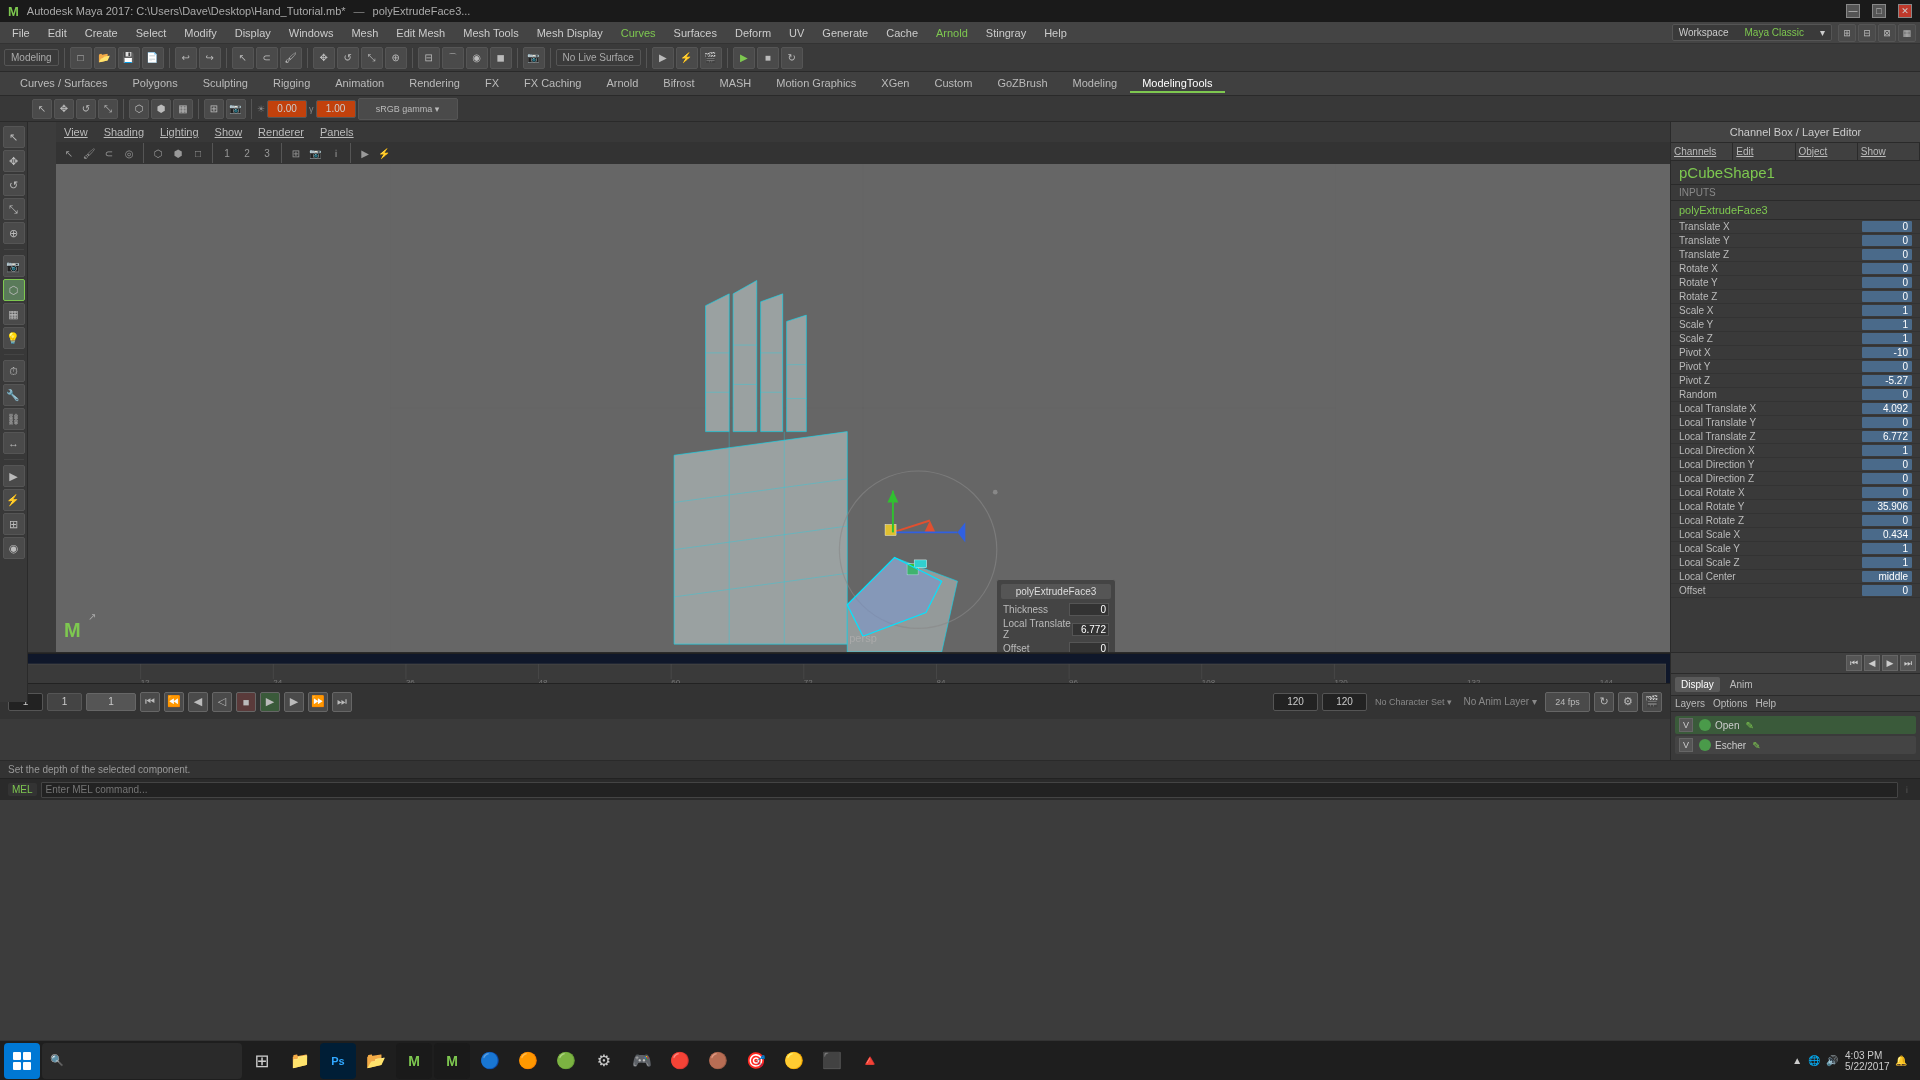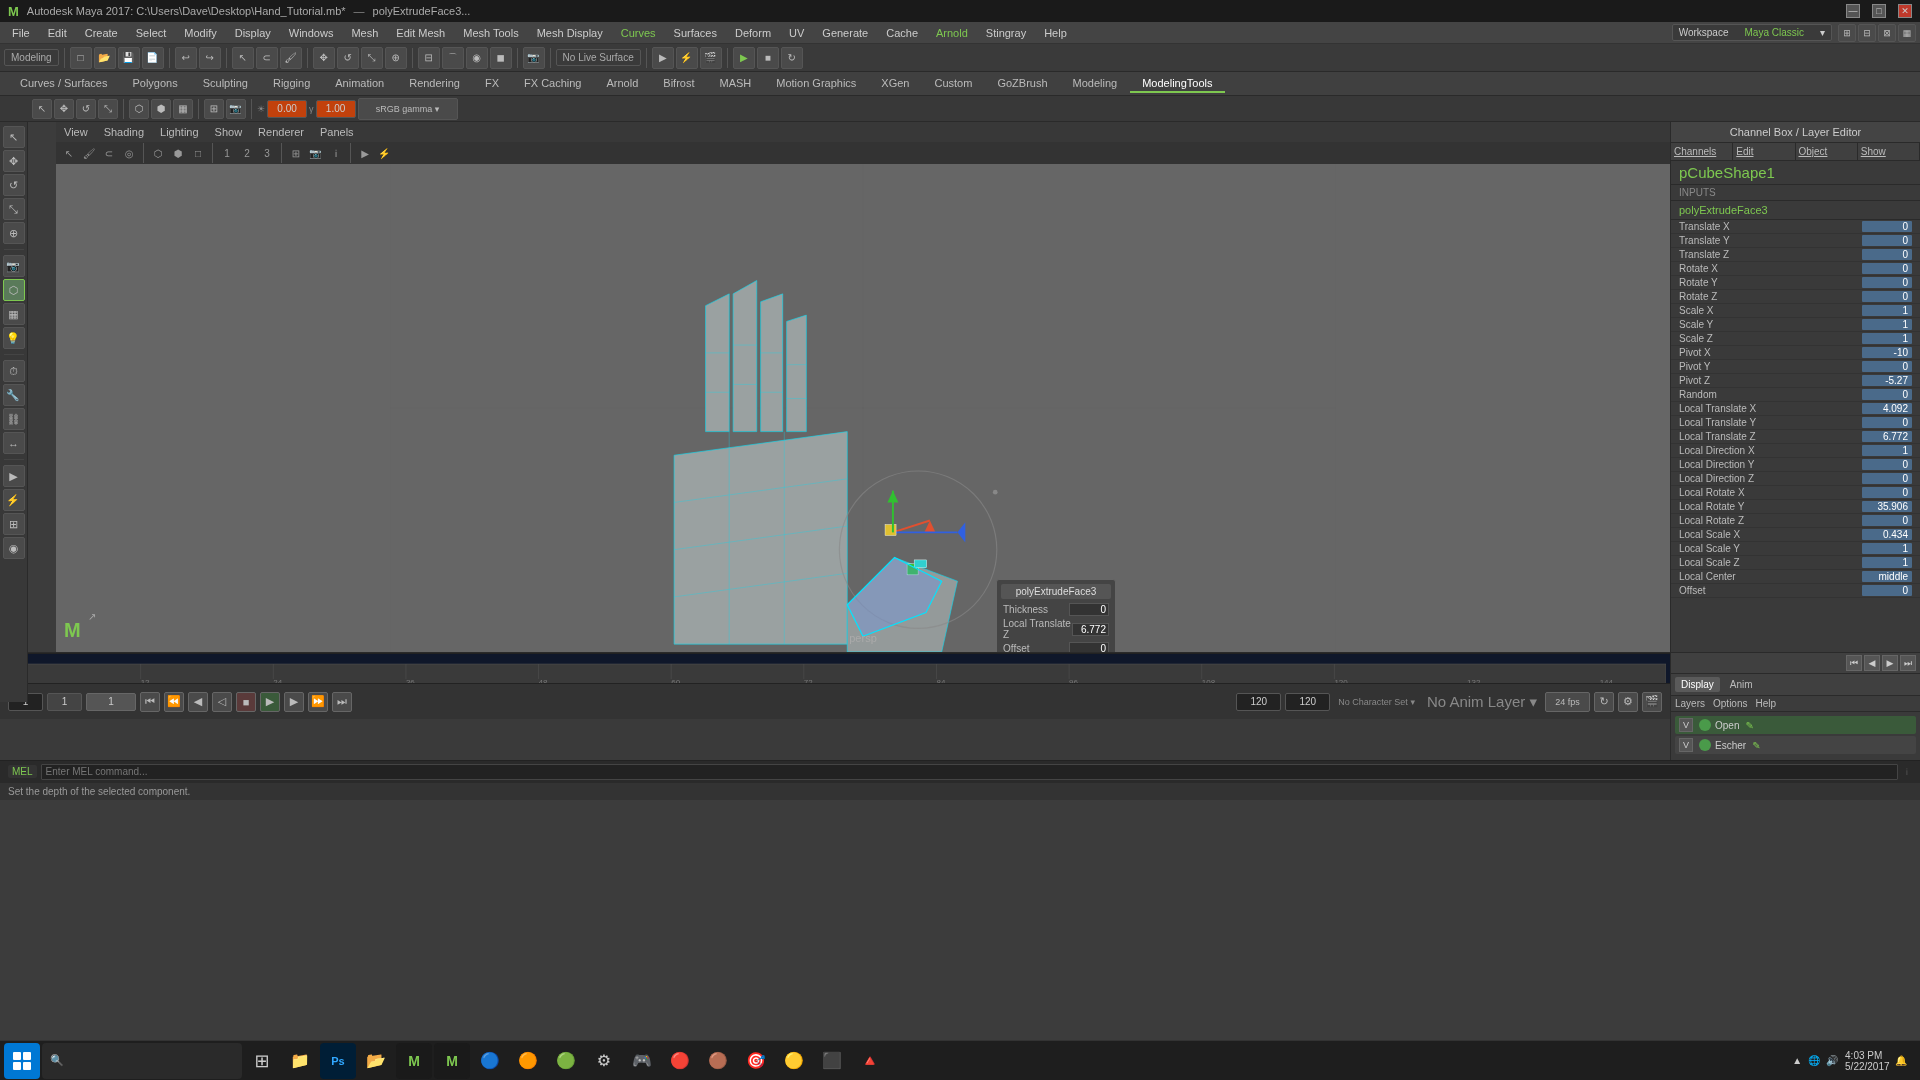--- a/index.html
+++ b/index.html
@@ -174,20 +174,21 @@
       display: flex;
       align-items: center;
       padding: 0 4px;
       gap: 8px;
       font-size: 11px;
     }
     .viewport-menu-item {
       color: #bbb;
       cursor: pointer;
       padding: 1px 4px;
+      text-decoration: underline;
     }
 
     #viewport-toolbar {
       width: 100%;
       height: 22px;
       background: #333;
       display: flex;
       align-items: center;
       padding: 0 4px;
       gap: 2px;
@@ -1001,21 +1002,21 @@
         <div class="play-btn">▶</div>
         <div class="play-btn">⏩</div>
         <div class="play-btn">⏭</div>
         <div style="flex:1;"></div>
         <input class="frame-input" value="120" style="width: 45px;">
         <input class="frame-input" value="120" style="width: 45px;">
 
         <div style="font-size:9px;color:#888;padding:0 4px;">
           <span>No Character Set</span> ▾
         </div>
-        <div style="font-size:15px;color:#888;padding:0 4px;">
+        <div style="font-size:10px;color:#888;padding:0 4px;">
           <span>No Anim Layer</span> ▾
         </div>
 
         <div class="play-btn" style="width:45px;font-size:9px;">24 fps</div>
 
         <div class="play-btn">↻</div>
         <div class="play-btn">⚙</div>
         <div class="play-btn">🎬</div>
       </div>
     </div>
@@ -1046,28 +1047,28 @@
         <div class="layer-item">
           <div class="layer-vis">V</div>
           <div style="width:12px;height:12px;background:#4a9a4a;border-radius:50%;margin-left:2px;"></div>
           <span class="layer-name">Escher</span>
           <span style="font-size:10px;color:#7ec850;margin-left:2px;">✎</span>
         </div>
       </div>
     </div>
   </div>
 
+  <div id="help-bar">
+    <span class="help-text">Set the depth of the selected component.</span>
+  </div>
+
   <div id="mel-bar">
     <div class="mel-label">MEL</div>
     <input class="mel-input" placeholder="Enter MEL command..." style="">
     <div style="font-size:9px;color:#555;padding:0 4px;">ℹ</div>
-  </div>
-
-  <div id="help-bar">
-    <span class="help-text">Set the depth of the selected component.</span>
   </div>
 </div>
 
 <div id="taskbar" style="position:fixed;bottom:0;height:40px;">
 
   <div class="tb-item tb-start">
     <svg width="20" height="20" viewBox="0 0 20 20" fill="white" xmlns="http://www.w3.org/2000/svg">
       <rect x="1" y="1" width="8" height="8" rx="1"></rect>
       <rect x="11" y="1" width="8" height="8" rx="1"></rect>
       <rect x="1" y="11" width="8" height="8" rx="1"></rect>

